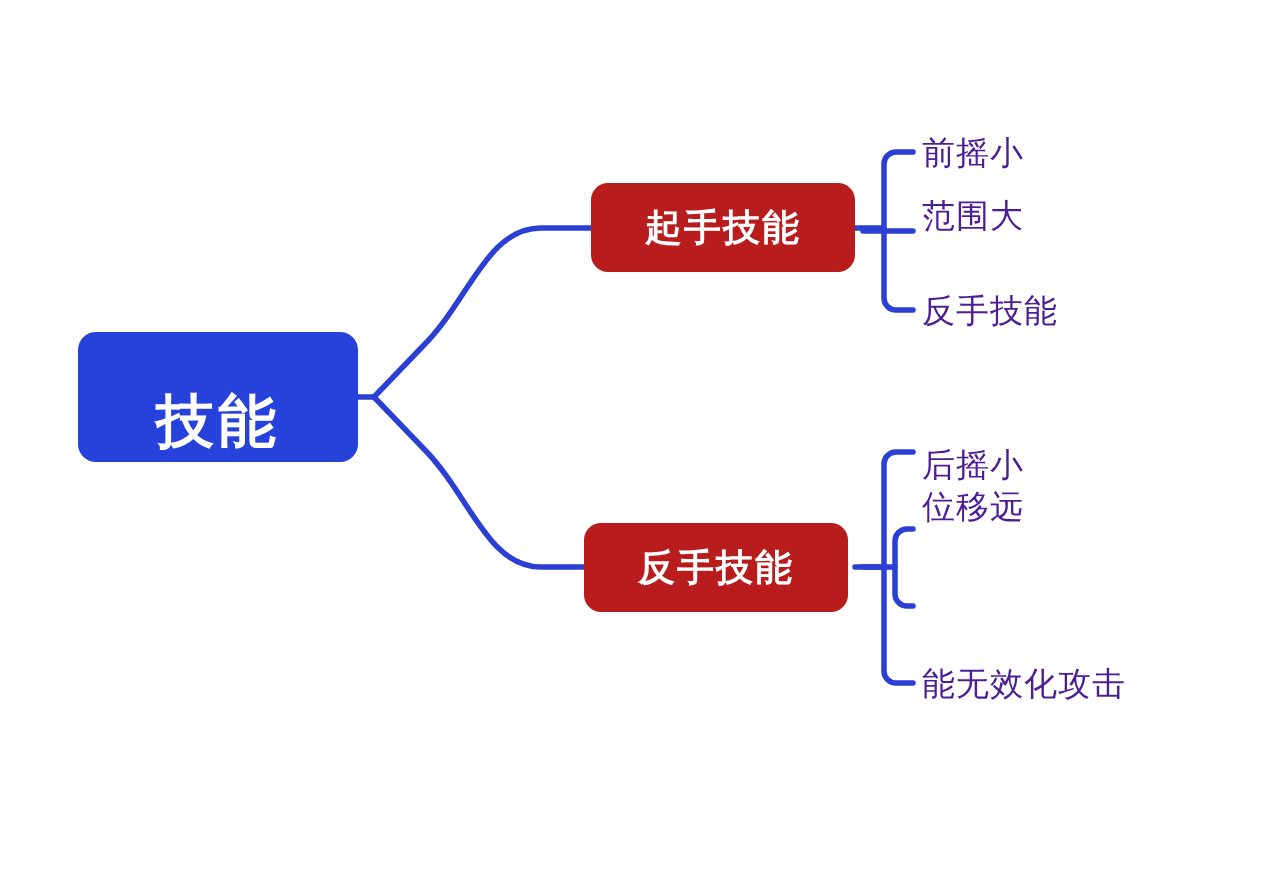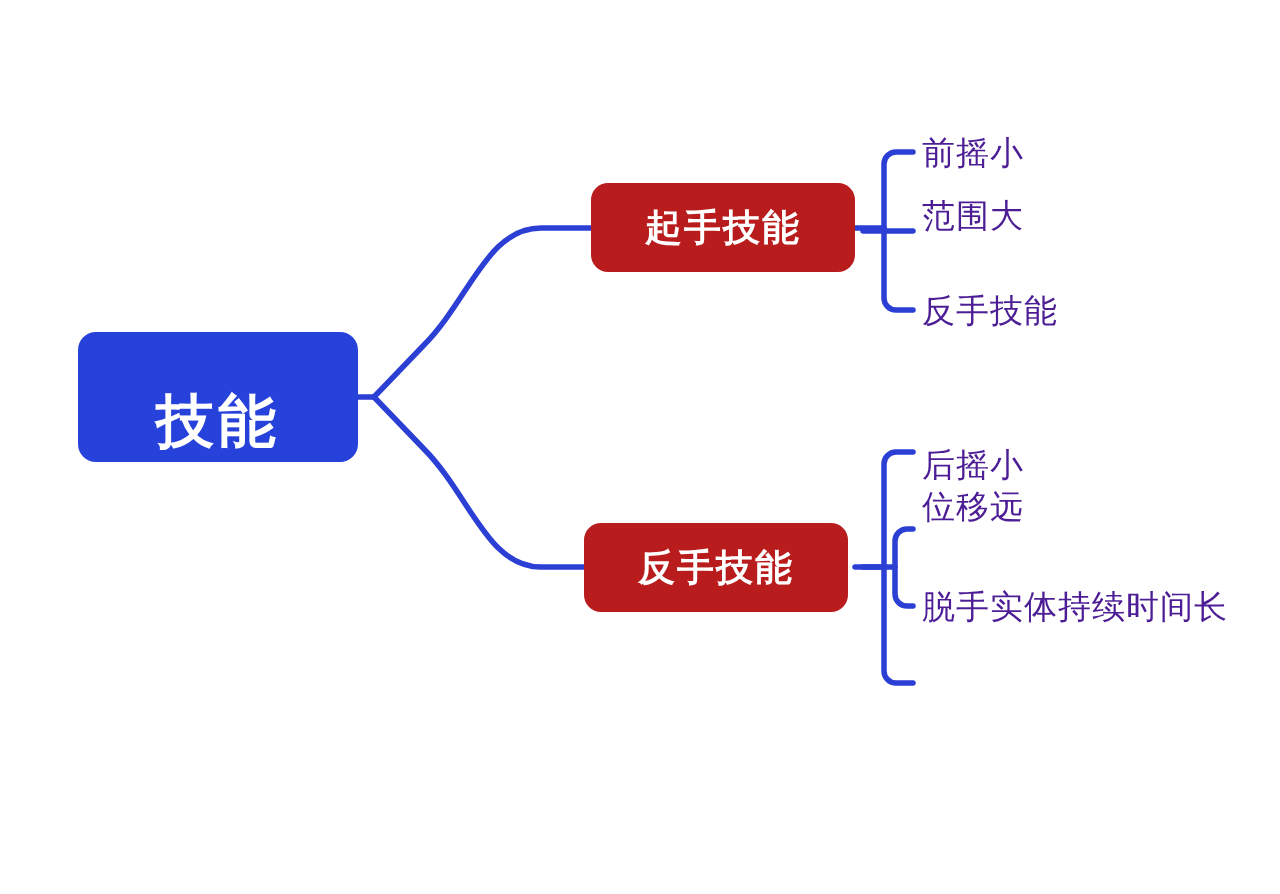--- a/index.html
+++ b/index.html
@@ -132,15 +132,15 @@
   <div class="node node-branch" id="node-branch-1">
     <span class="node-label">反手技能</span>
   </div>
 
   <div class="leaf" style="top:152px">前摇小</div>
   <div class="leaf" style="top:215px">范围大</div>
   <div class="leaf" style="top:310px">反手技能</div>
 
   <div class="leaf" style="top:464px">后摇小</div>
   <div class="leaf" style="top:506px">位移远</div>
-  <div class="leaf" style="top:606px">脱手实体持续时间长</div>
+  <div class="leaf" style="top:683px">能无效化攻击</div>
 
 </div>
 
 </body></html>

